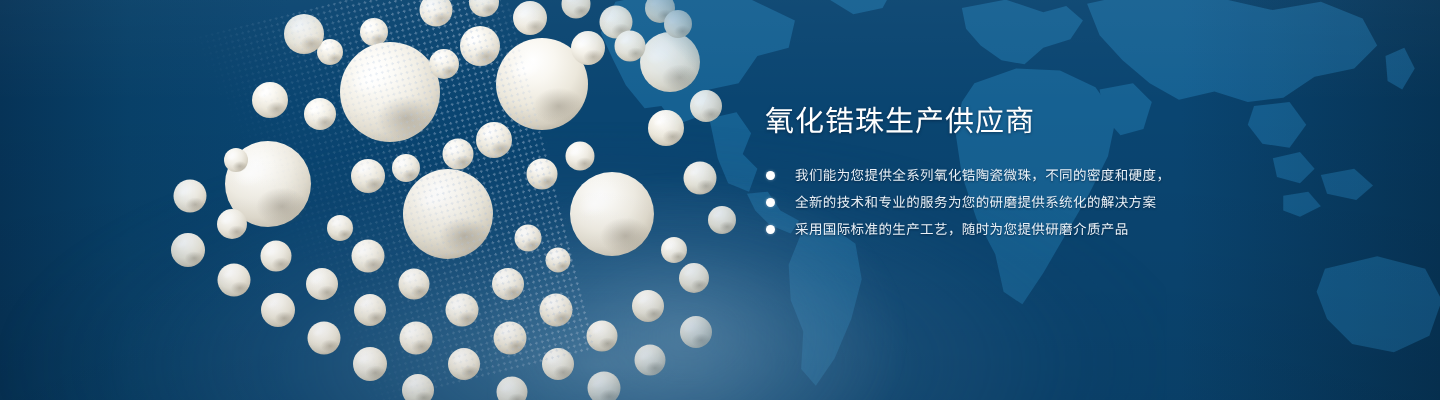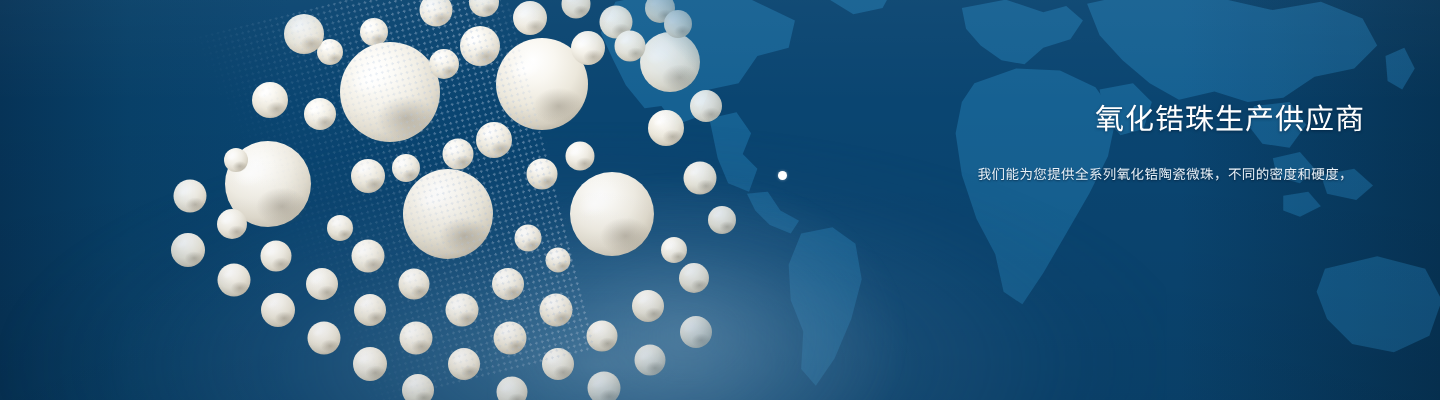--- a/index.html
+++ b/index.html
@@ -5,22 +5,21 @@
 <style>
   html,body{margin:0;padding:0;background:#0a4571;}
   *{box-sizing:border-box;}
 
   .banner{
     position:relative;
     width:1440px;
     height:400px;
     overflow:hidden;
     background:#0a4571;
-    font-family:Liberation Mono, monospace;
-    text-align:right;
+    font-family:Liberation Serif, serif;
     -webkit-font-smoothing:antialiased;
   }
 
   
   .bg-base{
     position:absolute;inset:0;
     background:#0a4571;
   }
   
   .bg-vignette{
@@ -145,21 +144,21 @@
     font-size:29px;
     line-height:1.1;
     font-weight:400;
     letter-spacing:1px;
     color:#ffffff;
     text-shadow:0 1px 3px rgba(0,20,45,.55);
     white-space:nowrap;
   }
   .bullets{
     list-style:none;
-    margin:12px;
+    margin:0;
     padding:0;
   }
   .bullet{
     position:relative;
     padding-left:30px;
     margin-bottom:4px;
     font-size:13.5px;
     line-height:23px;
     color:#e9f1f8;
     text-shadow:0 1px 2px rgba(0,18,40,.6);
@@ -349,18 +348,26 @@
 
     <h1 class="headline">氧化锆珠生产供应商</h1>
 
     <ul class="bullets">
 
       <li class="bullet">
         <span class="dot"></span>
         <span class="line">我们能为您提供全系列氧化锆陶瓷微珠，不同的密度和硬度，</span>
       </li>
 
-
+      <li class="bullet">
+        <span class="dot"></span>
+        <span class="line">全新的技术和专业的服务为您的研磨提供系统化的解决方案</span>
+      </li>
+
+      <li class="bullet">
+        <span class="dot"></span>
+        <span class="line">采用国际标准的生产工艺，随时为您提供研磨介质产品</span>
+      </li>
 
     </ul>
   </div>
 
 </div>
 
 </body></html>

